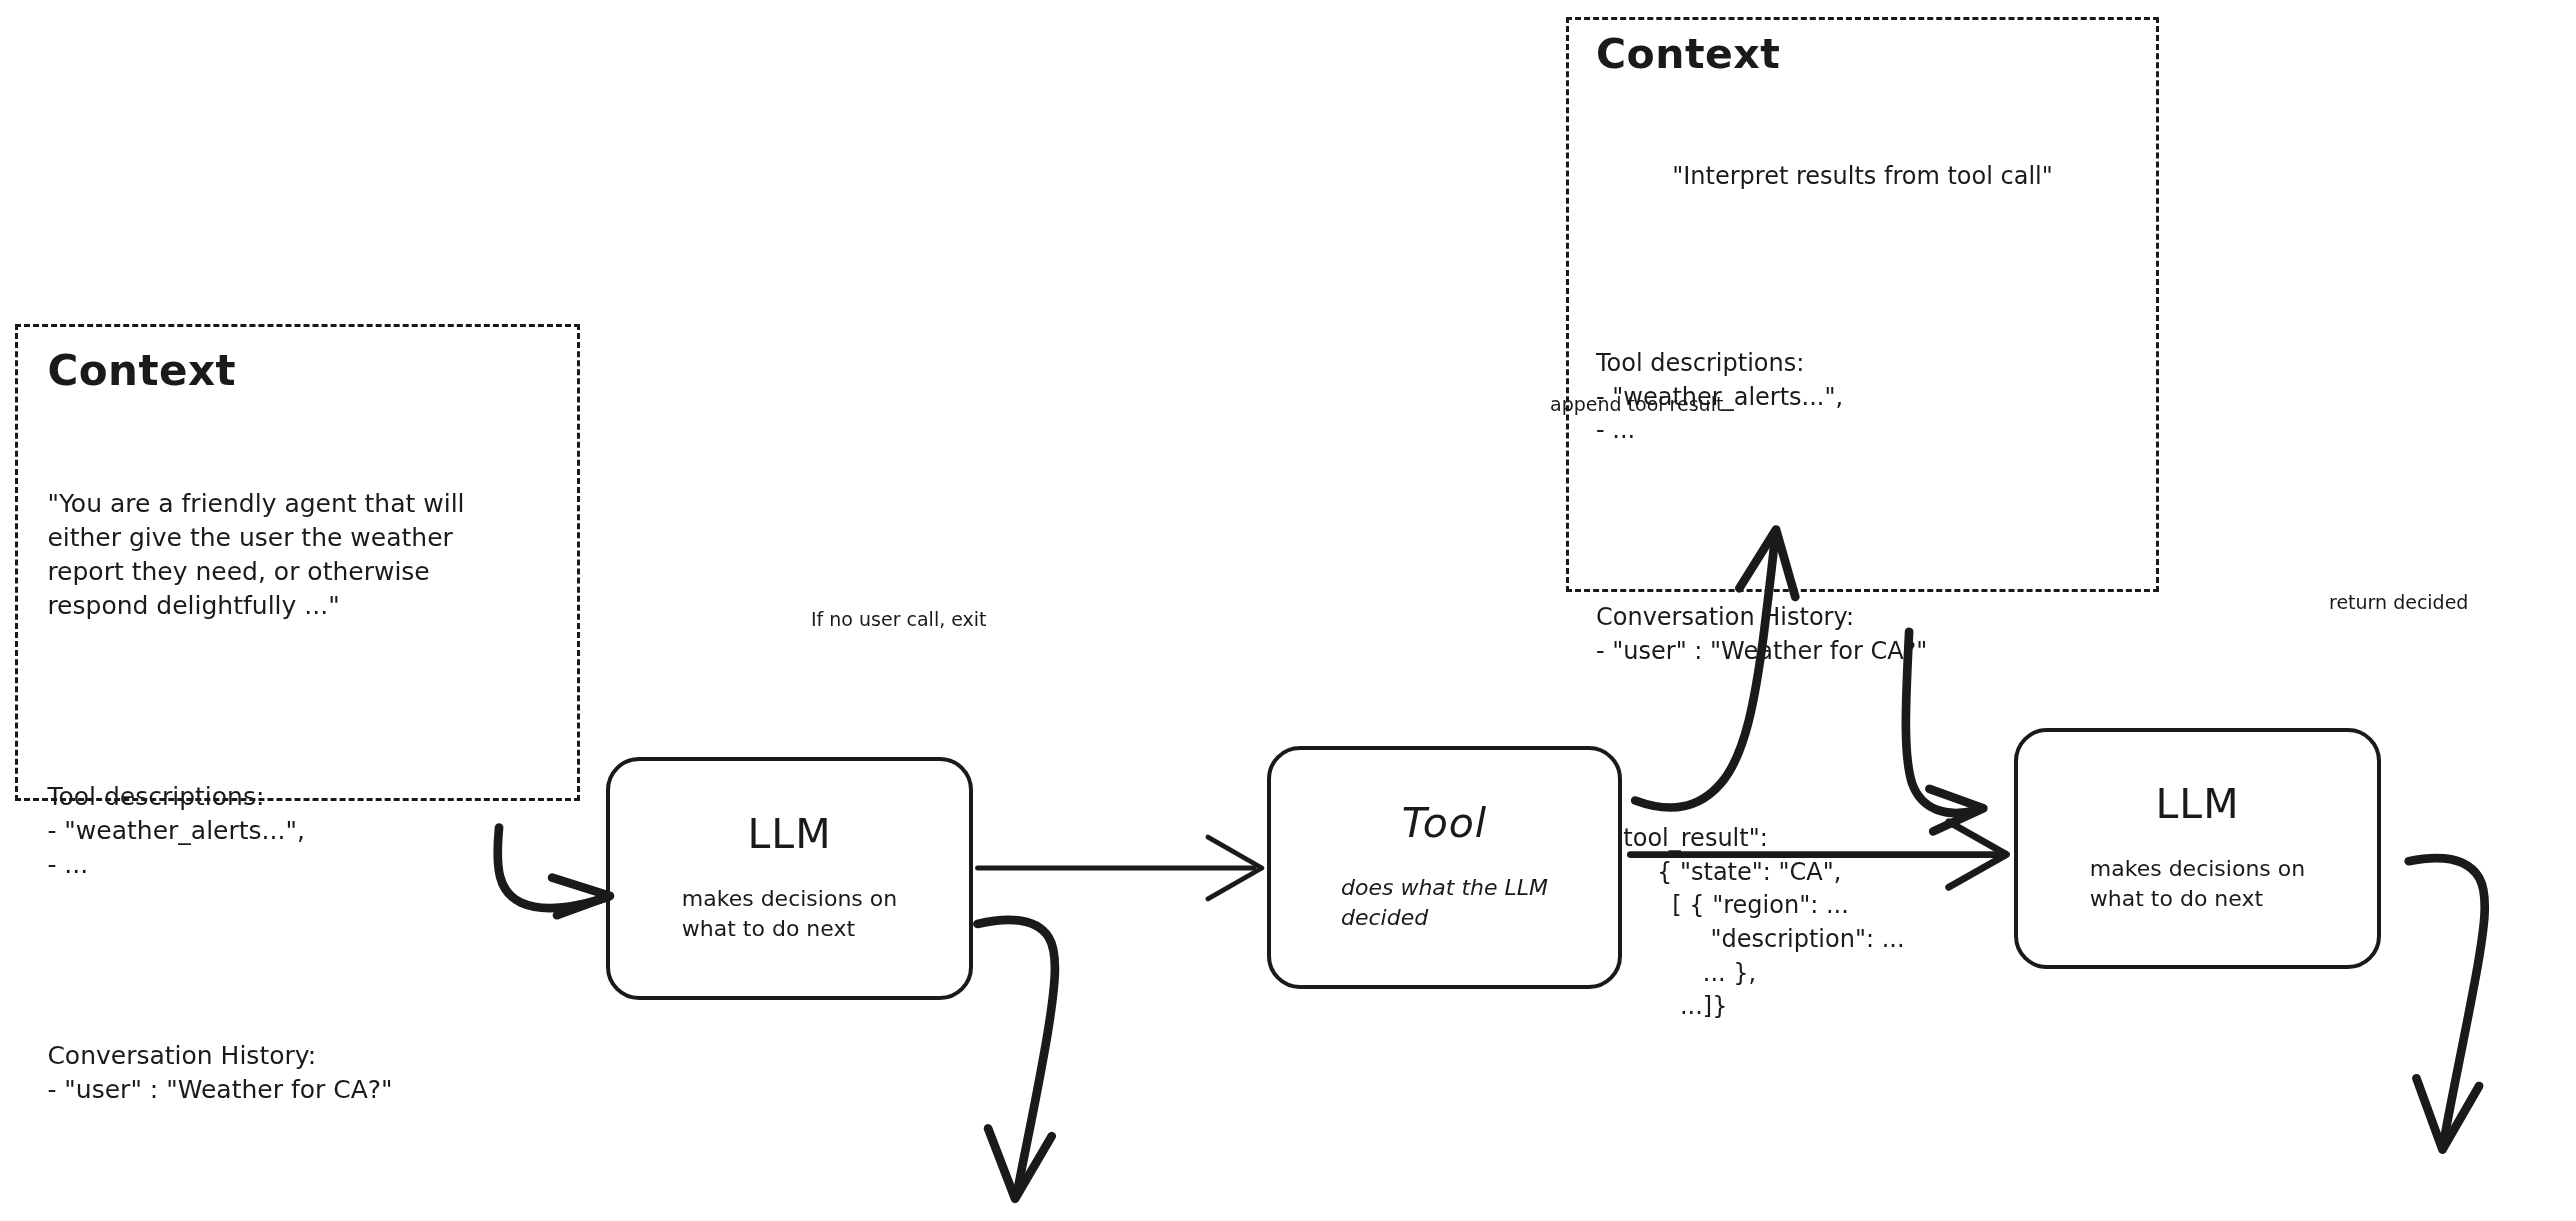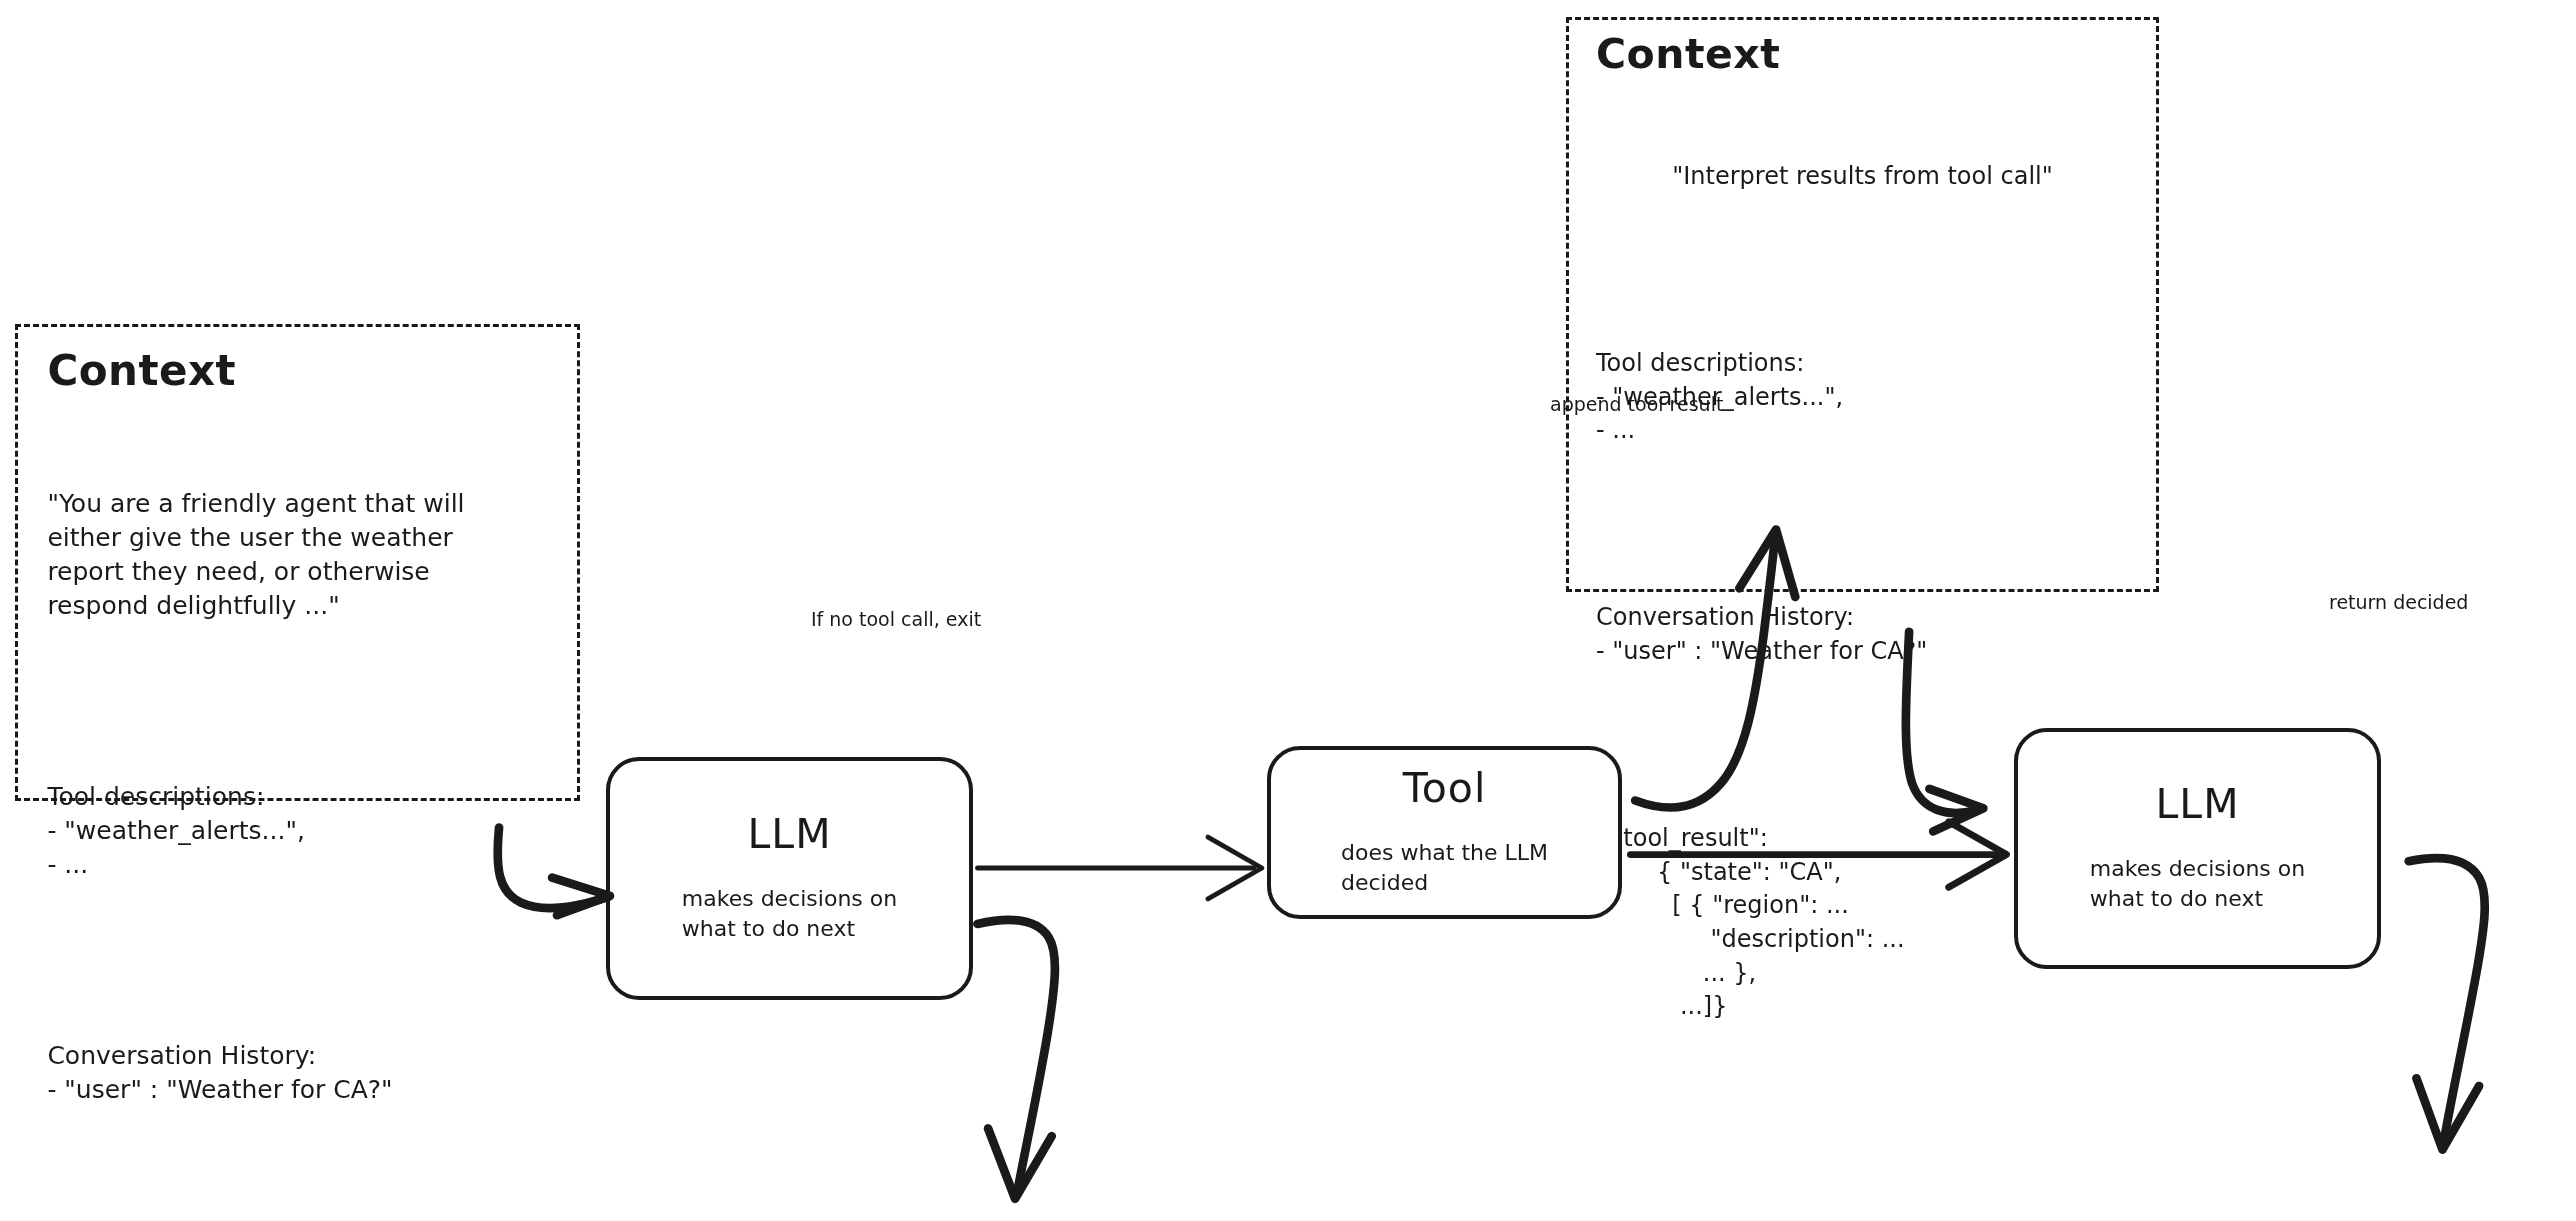--- a/index.html
+++ b/index.html
@@ -71,21 +71,21 @@
   }
   .node-sub {
     margin-top: 29px;
     font-size: 22px;
     line-height: 1.34;
     text-align: left;
     white-space: pre-line;
   }
 
   #node-llm-1  { left: 606px;  top: 757px; width: 367px; height: 243px; }
-  #node-tool   { left: 1267px; top: 746px; width: 355px; height: 173px; }
+  #node-tool   { left: 1267px; top: 746px; width: 355px; height: 243px; font-style: italic; }
   #node-llm-2  { left: 2014px; top: 728px; width: 367px; height: 241px; }
 
   
   .arrow-label {
     position: absolute;
     font-size: 19px;
     line-height: 1.2;
     white-space: nowrap;
   }
   #label-append { left: 1550px; top: 393px; }
@@ -163,21 +163,21 @@
 decided</div>
   </div>
 
   <div class="node" id="node-llm-2">
     <div class="node-title">LLM</div>
     <div class="node-sub">makes decisions on
 what to do next</div>
   </div>
 
   <div class="arrow-label" id="label-append">append tool result</div>
-  <div class="arrow-label" id="label-exit">If no tool call, exit</div>
+  <div class="arrow-label" id="label-exit">If no user call, exit</div>
   <div class="arrow-label" id="label-return">return decided</div>
 
   <svg id="arrows" viewBox="0 0 2670 1266">
 
     <g>
       <path class="stroke-thick" d="M 517 858 C 513 900, 516 925, 540 936 C 562 946, 596 941, 630 930"></path>
       <path class="stroke-thick" d="M 572 910 L 632 929 L 577 949"></path>
     </g>
 
     <g>

